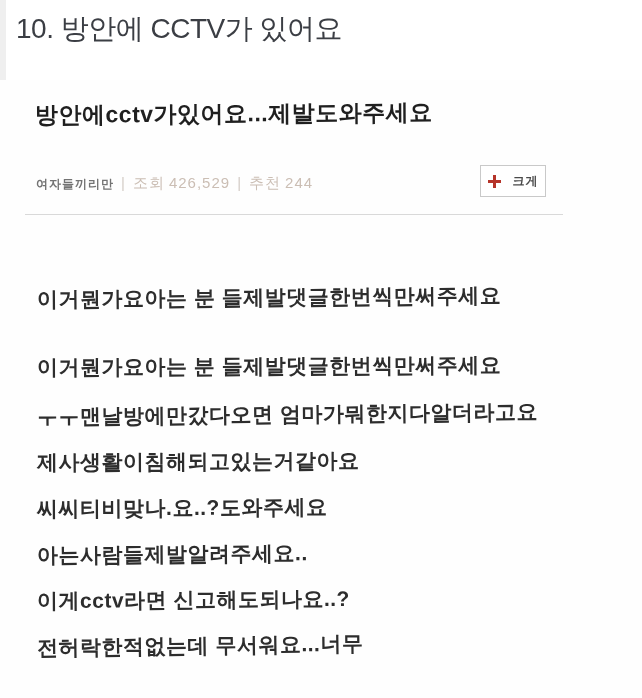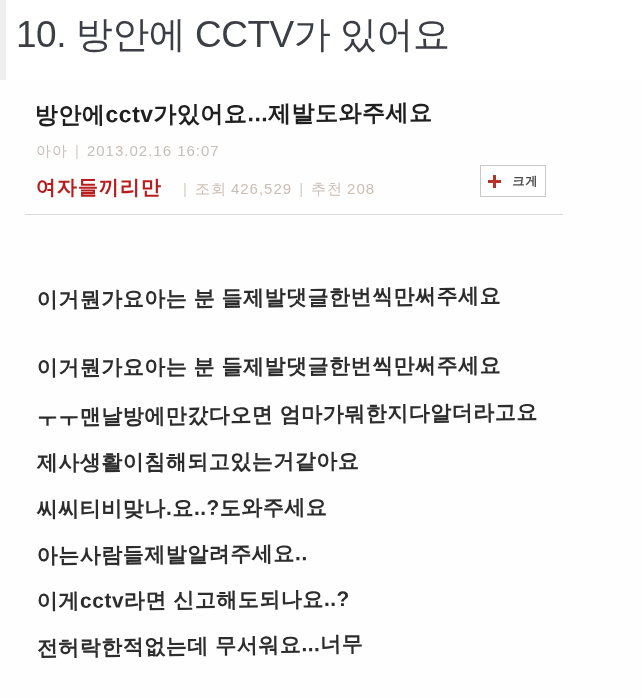--- a/index.html
+++ b/index.html
@@ -14,21 +14,21 @@
   
   .left-edge {
     position: absolute; left: 0; top: 0;
     width: 6px; height: 698px;
     background: #efefef;
   }
   
   .page-title {
     position: absolute; left: 16px; top: 10px;
     width: 610px;
-    font-size: 37px;
+    font-size: 28px;
     letter-spacing: -0.5px;
     color: #3b3e44;
     font-weight: 500;
   }
   
   .post-card {
     position: absolute; left: 0; top: 80px;
     width: 642px; height: 618px;
     background: #fefefe;
   }
@@ -47,24 +47,23 @@
     color: #c5bfba;
     letter-spacing: 1px;
   }
   .meta-row2 {
     position: absolute; left: 36px; top: 94px;
     font-size: 15px;
     color: #cbbeb4;
     letter-spacing: 1px;
   }
   .board-name {
-    color: #b91c1c;
+    color: #737373;
     font-weight: bold;
-    font-size: 20px;
-    margin-right: 14px;
+    font-size: 12px;
   }
   .meta-sep { color: #d4cdc7; margin: 0 7px; font-weight: normal; }
   .meta-label { margin-right: 4px; font-family: Liberation Mono, monospace; }
   .zoom-button {
     position: absolute; left: 480px; top: 85px;
     width: 64px; height: 30px;
     background: #ffffff;
     border: 1px solid #c9c9c9;
     display: flex; align-items: center; justify-content: center;
     gap: 12px;
@@ -117,26 +116,23 @@
 <div id="screen">
 
   <div class="left-edge"></div>
 
   <div class="page-title">10. 방안에 CCTV가 있어요</div>
 
   <div class="post-card">
 
     <div class="post-title">방안에cctv가있어요...제발도와주세요</div>
 
-    <div class="meta-row1">
-      <span>아아</span><span class="meta-sep">|</span><span>2013.02.16 16:07</span>
-    </div>
 
     <div class="meta-row2">
-      <span class="board-name">여자들끼리만</span><span class="meta-sep">|</span><span class="meta-label">조회</span><span>426,529</span><span class="meta-sep">|</span><span class="meta-label">추천</span><span>208</span>
+      <span class="board-name">여자들끼리만</span><span class="meta-sep">|</span><span class="meta-label">조회</span><span>426,529</span><span class="meta-sep">|</span><span class="meta-label">추천</span><span>244</span>
     </div>
 
     <div class="zoom-button">
       <span class="plus-icon"></span>
       <span class="zoom-button-label">크게</span>
     </div>
 
     <div class="divider"></div>
 
     <div class="body-line bl-0">이거뭔가요아는 분 들제발댓글한번씩만써주세요</div>

